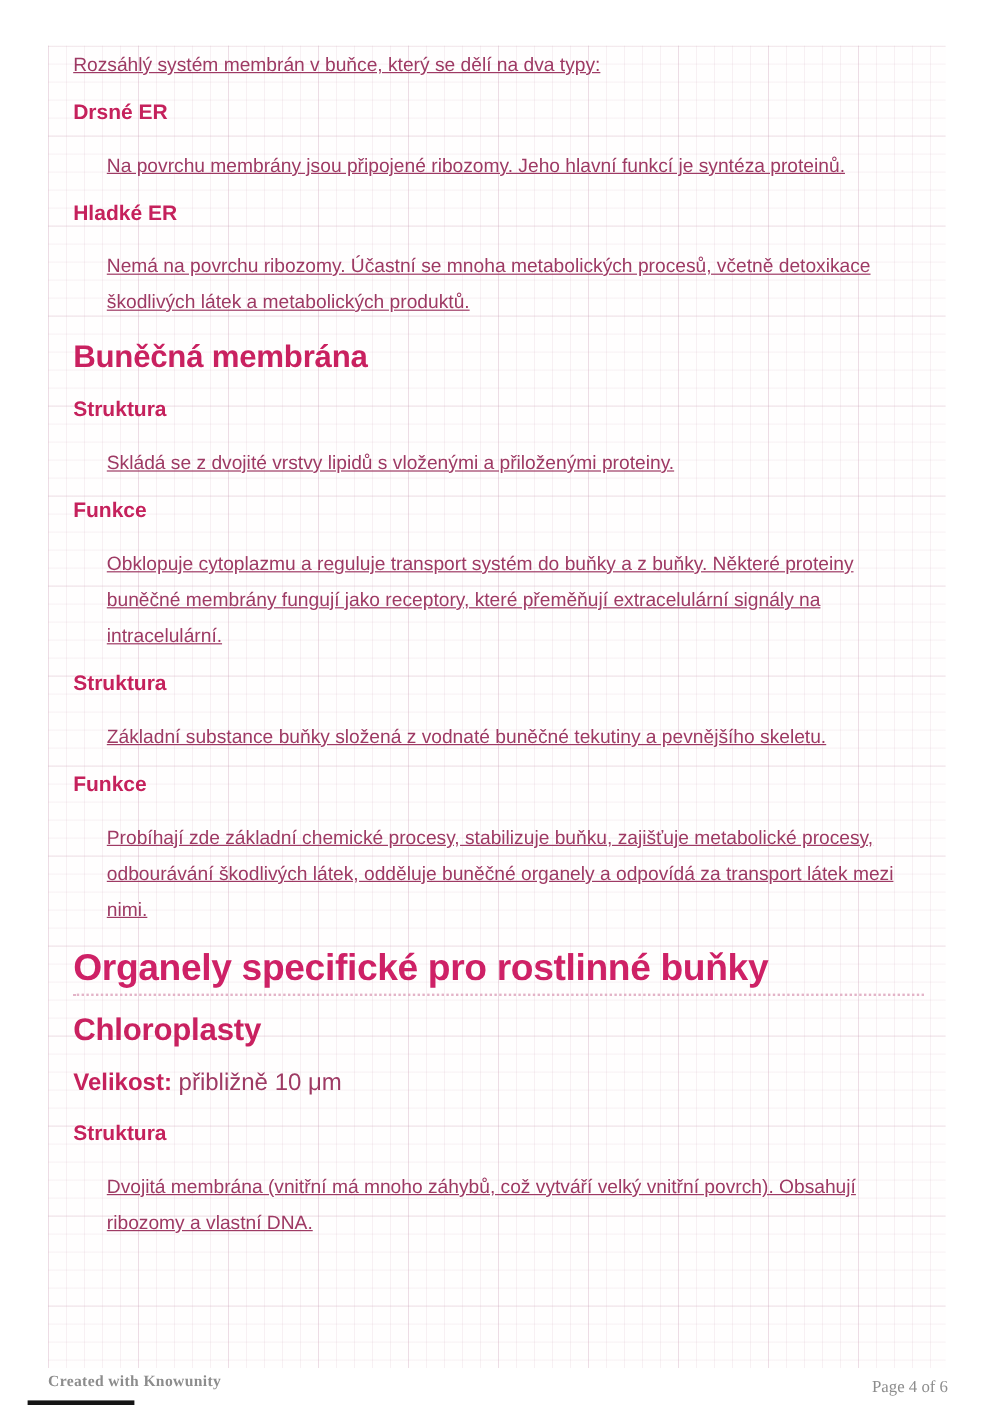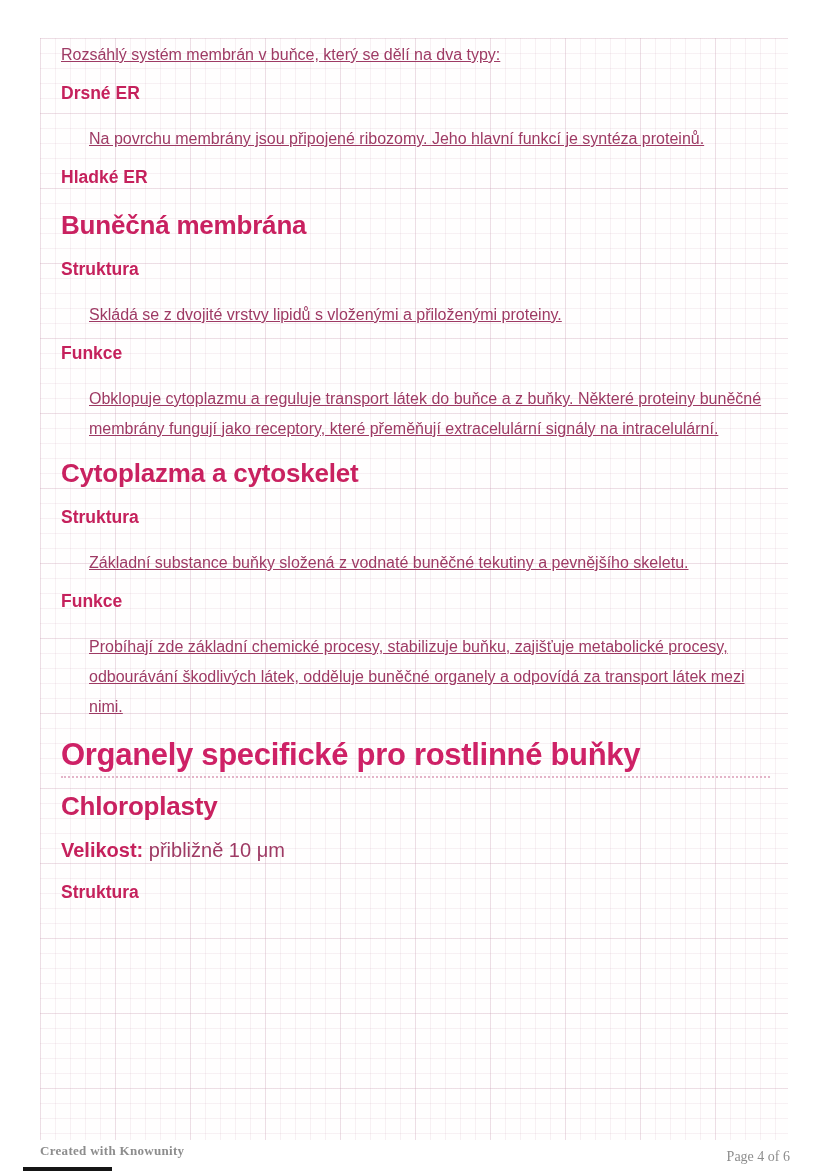--- a/index.html
+++ b/index.html
@@ -73,41 +73,42 @@
 </head>
 <body>
 
 <div class="sheet">
   <p class="p">Rozsáhlý systém membrán v buňce, který se dělí na dva typy:</p>
 
   <div class="h3">Drsné ER</div>
   <p class="p indent">Na povrchu membrány jsou připojené ribozomy. Jeho hlavní funkcí je syntéza proteinů.</p>
 
   <div class="h3">Hladké ER</div>
+  <p class="p indent">Nemá na povrchu ribozomy. Účastní se mnoha metabolických procesů, včetně detoxikace škodlivých látek a metabolických produktů.</p>
 
   <div class="h2">Buněčná membrána</div>
 
   <div class="h3">Struktura</div>
   <p class="p indent">Skládá se z dvojité vrstvy lipidů s vloženými a přiloženými proteiny.</p>
 
   <div class="h3">Funkce</div>
-  <p class="p indent">Obklopuje cytoplazmu a reguluje transport látek do buňce a z buňky. Některé proteiny buněčné membrány fungují jako receptory, které přeměňují extracelulární signály na intracelulární.</p>
+  <p class="p indent">Obklopuje cytoplazmu a reguluje transport systém do buňky a z buňky. Některé proteiny buněčné membrány fungují jako receptory, které přeměňují extracelulární signály na intracelulární.</p>
 
-  <div class="h2">Cytoplazma a cytoskelet</div>
 
   <div class="h3">Struktura</div>
   <p class="p indent">Základní substance buňky složená z vodnaté buněčné tekutiny a pevnějšího skeletu.</p>
 
   <div class="h3">Funkce</div>
   <p class="p indent">Probíhají zde základní chemické procesy, stabilizuje buňku, zajišťuje metabolické procesy, odbourávání škodlivých látek, odděluje buněčné organely a odpovídá za transport látek mezi nimi.</p>
 
   <div class="h1">Organely specifické pro rostlinné buňky</div>
 
   <div class="h2">Chloroplasty</div>
 
   <p class="kv"><span class="kv-label">Velikost:</span><span> přibližně 10 μm</span></p>
 
   <div class="h3">Struktura</div>
+  <p class="p indent">Dvojitá membrána (vnitřní má mnoho záhybů, což vytváří velký vnitřní povrch). Obsahují ribozomy a vlastní DNA.</p>
 </div>
 
 <div class="footer-left">Created with Knowunity</div>
 <div class="footer-right">Page 4 of 6</div>
 <div class="edge-artifact"></div>
 
 </body></html>

